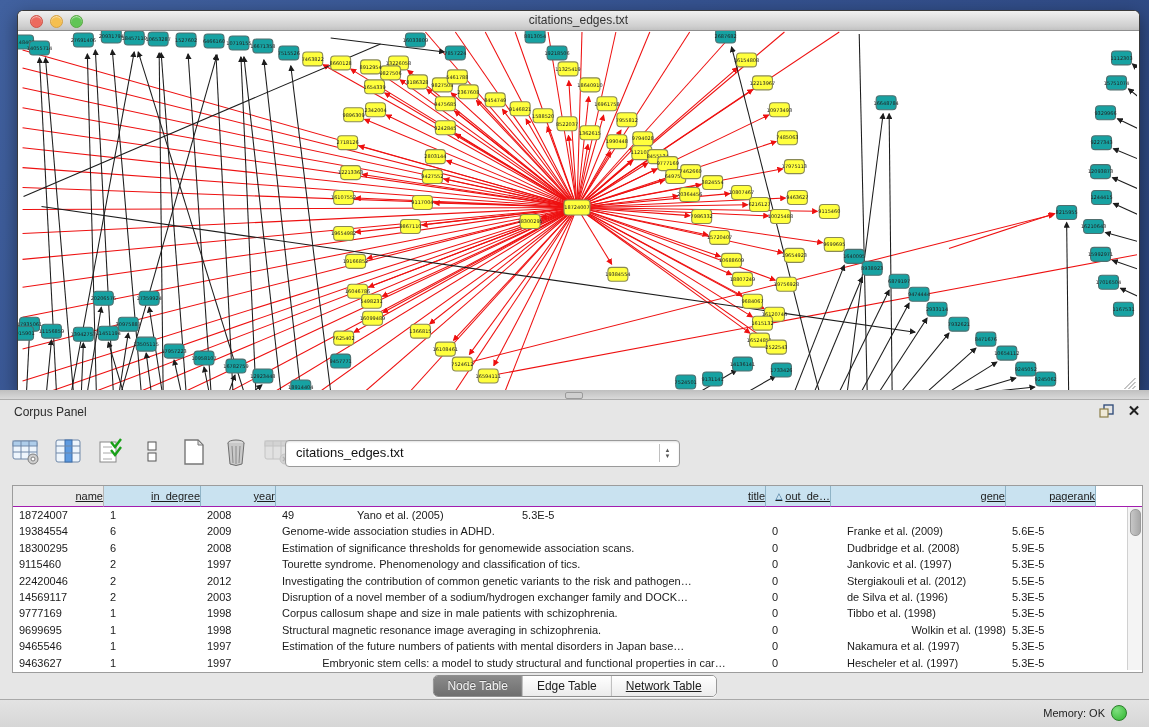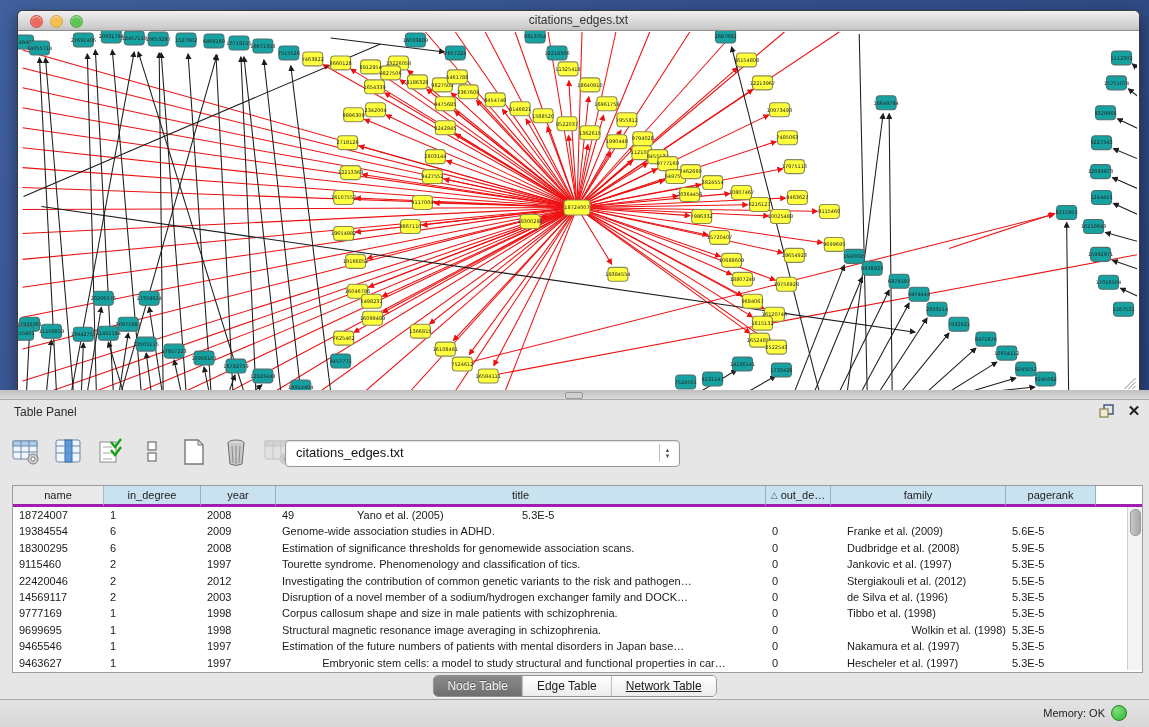--- a/index.html
+++ b/index.html
@@ -44,22 +44,22 @@
   .combo{position:absolute;left:285px;top:50px;width:393px;height:25px;background:#fff;
          border:1px solid #9a9a9a;border-radius:4px;box-shadow:inset 0 1px 2px rgba(0,0,0,.12);}
   .combo-text{position:absolute;left:10px;top:4px;font-size:13px;color:#111;}
   .combo-step{position:absolute;right:4px;top:3px;width:15px;height:18px;border-left:1px solid #c0c0c0;
               display:flex;flex-direction:column;align-items:center;justify-content:center;color:#555;}
   .combo-step span{font-size:6px;line-height:6px;}
   
   .table-box{position:absolute;left:12px;top:95px;width:1129px;height:186px;background:#fff;
              border:1px solid #9c9c9c;}
   .thead{position:absolute;left:0;top:0;height:21px;width:100%;display:flex;}
-  .th{box-sizing:border-box;height:21px;border-right:1px solid #8fb3c6;border-bottom:3px solid #a21caf;
-      background:#c9e2f0;font-size:11px;color:#1c1c1c;display:flex;align-items:center;justify-content:center;gap:3px;}
+  .th{box-sizing:border-box;height:21px;border-right:1px solid #8fb3c6;border-bottom:1px solid #a21caf;
+      background:#c9e2f0;font-size:11px;color:#1c1c1c;display:flex;align-items:center;justify-content:flex-end;gap:3px;text-decoration:underline;}
   .th.gray{background:#e9e9e9;border-right:1px solid #b5b5b5;}
   .th .sort{color:#33668c;font-size:9px;}
   .th.filler{background:#fff;border-right:none;}
   .tbody{position:absolute;left:0;top:21px;width:1113px;}
   .tr{display:flex;height:16.4px;line-height:16.4px;font-size:11px;color:#1a1a1a;}
   .td{box-sizing:border-box;padding-left:6px;white-space:nowrap;overflow:hidden;}
   
   .vscroll{position:absolute;right:0;top:21px;width:14px;height:163px;background:#f4f4f4;border-left:1px solid #d0d0d0;}
   .vthumb{position:absolute;left:2px;top:2px;width:9px;height:25px;border-radius:5px;
           background:linear-gradient(90deg,#c7c7c7,#a8a8a8);border:1px solid #9a9a9a;}
@@ -539,21 +539,21 @@
           <line x1="1134" y1="388" x2="1137" y2="385" class="grip"></line>
         </svg>
     </div>
   </div>
 </div>
 
 <div class="panel">
   <div class="panel-divider">
     <div class="divider-grip"></div>
   </div>
-  <div class="panel-title">Table Panel</div>
+  <div class="panel-title">Corpus Panel</div>
 
   <div class="panel-btn float">
     <svg class="icon-svg" width="18" height="18" viewBox="0 0 18 18">
       <rect x="6" y="3" width="9" height="9" fill="none" stroke="#35507c" stroke-width="1.4"></rect>
       <rect x="2" y="7" width="8" height="8" fill="#efe9d8" stroke="#8c7f4a" stroke-width="1.2"></rect>
     </svg>
   </div>
   <div class="panel-btn close">✕</div>
 
   <div class="toolbar">
@@ -640,21 +640,21 @@
           <span>year</span>
         </div>
         <div class="th" style="width: 490px;">
           <span>title</span>
         </div>
         <div class="th" style="width: 65px;">
           <span class="sort">△</span>
           <span>out_de…</span>
         </div>
         <div class="th" style="width: 175px;">
-          <span>family</span>
+          <span>gene</span>
         </div>
         <div class="th" style="width: 90px;">
           <span>pagerank</span>
         </div>
         <div class="th filler" style="flex: 1 1 0%;"></div>
       </div>
     <div class="tbody" id="tbody">
         <div class="tr">
           <div class="td" style="width: 91px;">18724007</div>
           <div class="td" style="width: 97px;">1</div>

